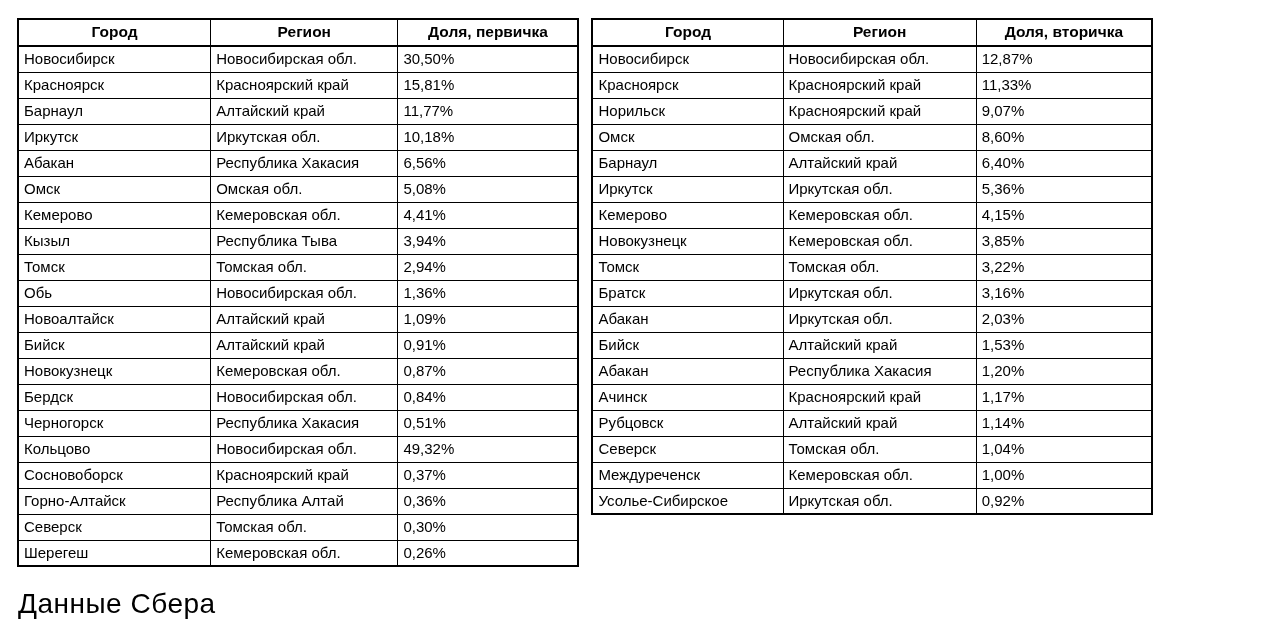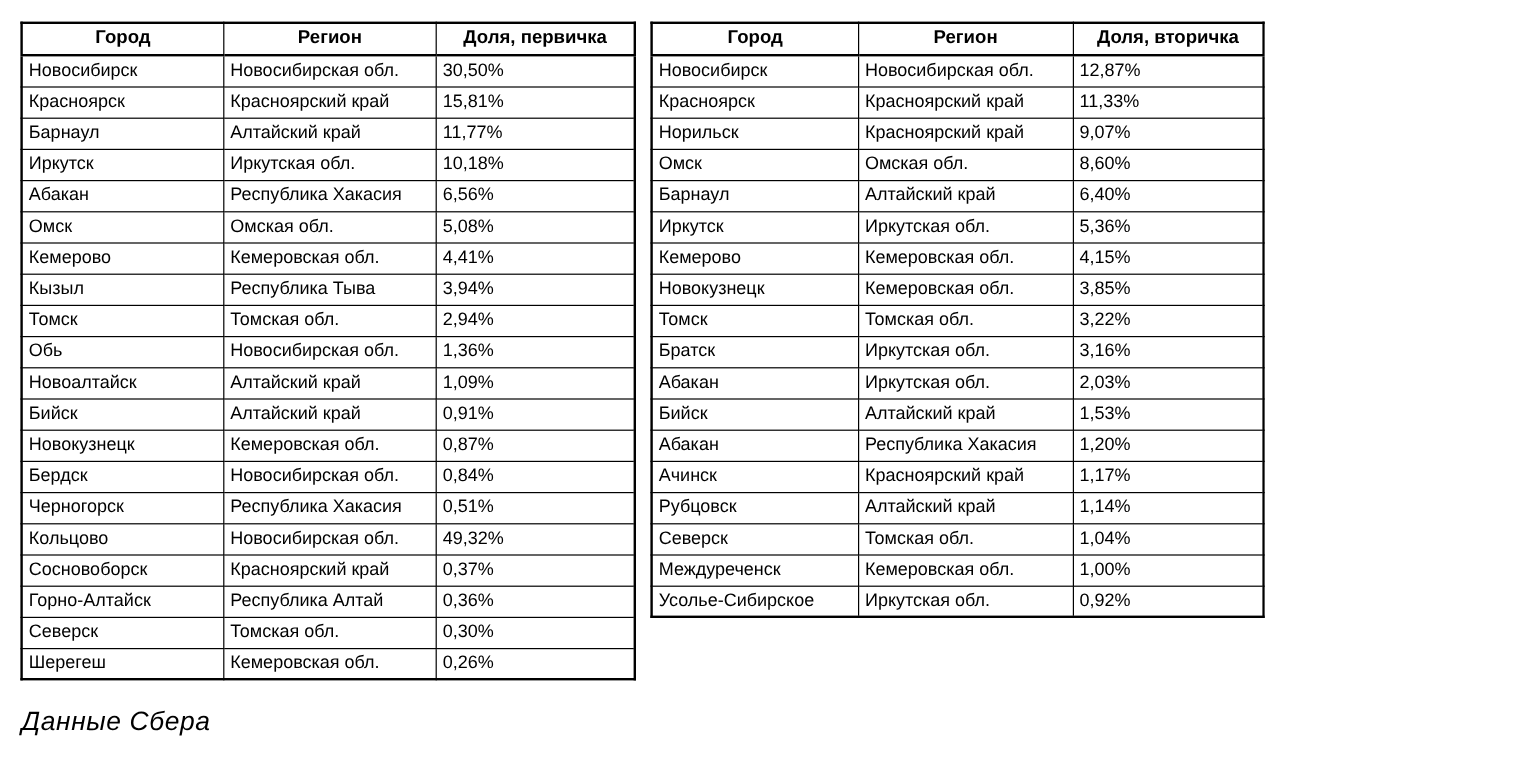--- a/index.html
+++ b/index.html
@@ -4,21 +4,21 @@
 <style>
   html, body {
     margin: 0;
     padding: 0;
     background: #ffffff;
     font-family: "Liberation Sans", "DejaVu Sans", sans-serif;
     color: #000000;
   }
   .canvas {
     position: relative;
-    width: 1054px;
+    width: 1153px;
     height: 634px;
     background: #ffffff;
     overflow: hidden;
   }
   .tables-wrap {
     position: absolute;
     top: 18px;
     left: 17px;
     display: flex;
     gap: 12px;
@@ -57,22 +57,21 @@
   .table-primary col.c-share  { width: 195px; }
   
   .table-secondary col.c-city   { width: 208px; }
   .table-secondary col.c-region { width: 207px; }
   .table-secondary col.c-share  { width: 192px; }
 
   .source-note {
     position: absolute;
     left: 18px;
     top: 588px;
-    font-style: italic;
-    font-size: 22px;
+    font-size: 28px;
     letter-spacing: 0.5px;
     color: #000000;
   }
 </style>
 </head>
 <body>
 
 <div class="canvas">
   <div class="tables-wrap">
 

